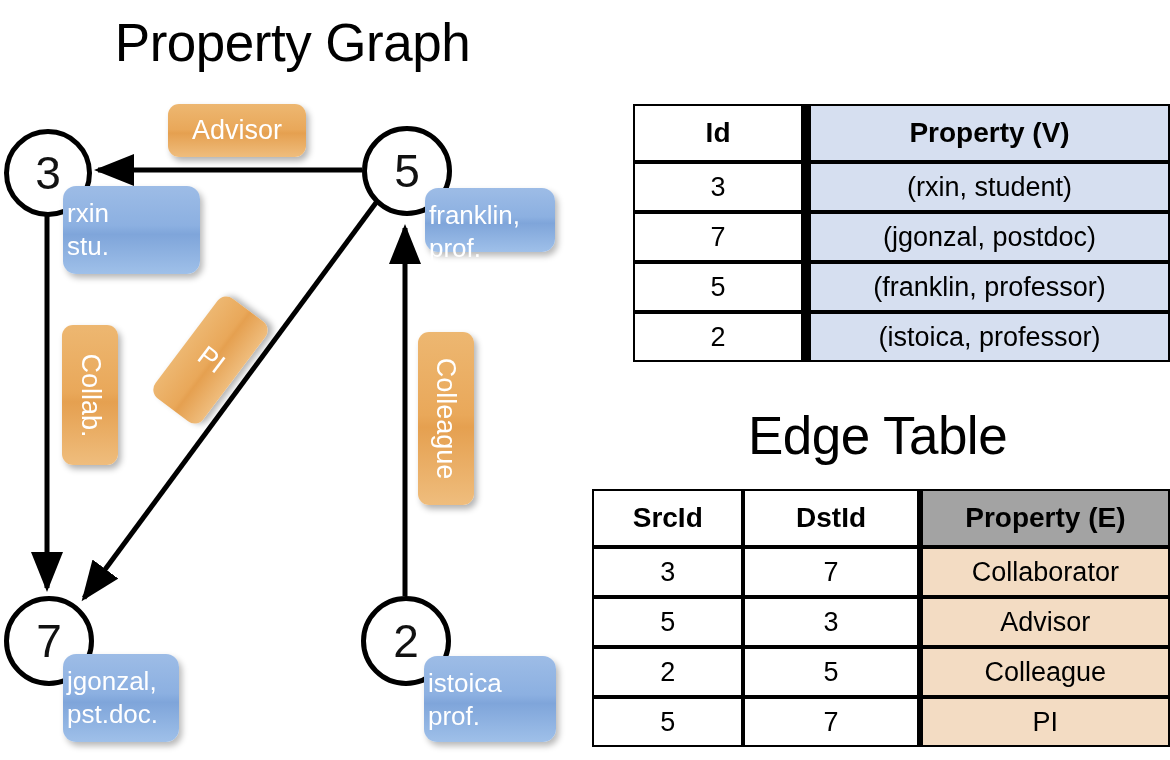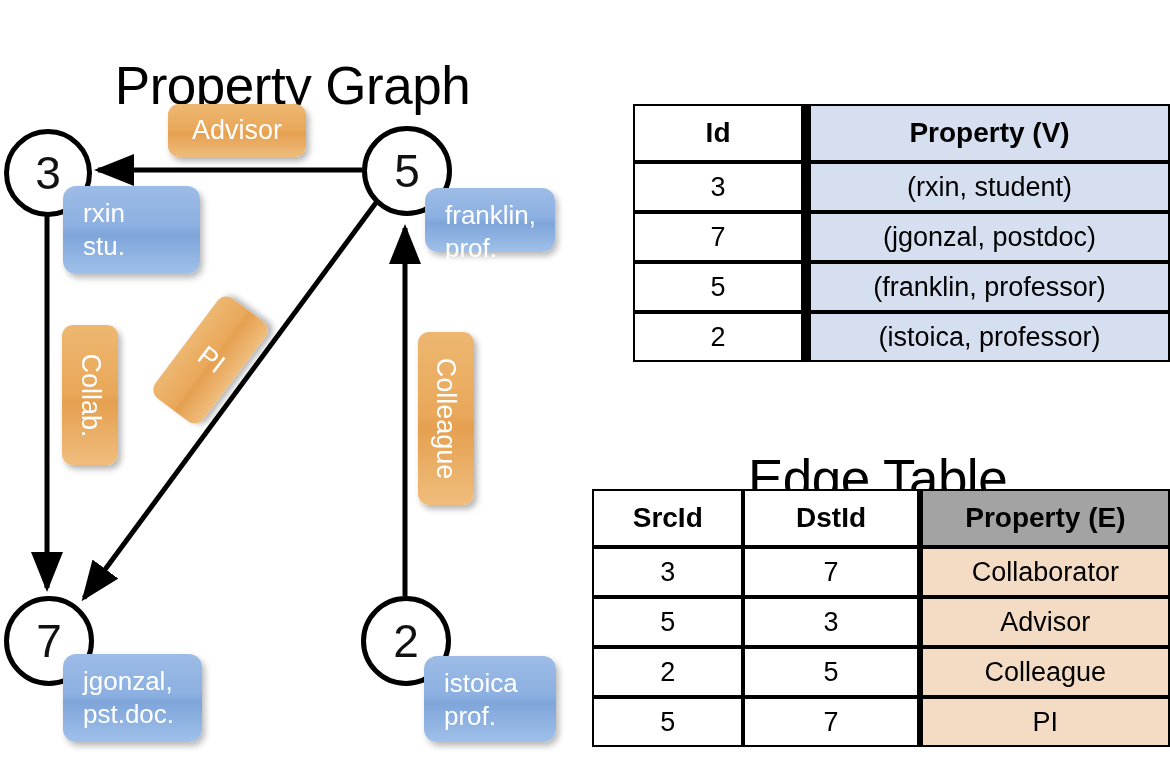--- a/index.html
+++ b/index.html
@@ -12,21 +12,20 @@
   }
   .stage{position:absolute;left:0;top:0;width:1170px;height:760px;}
 
   
   .title{
     position:absolute;
     font-weight:400;
     color:#000;
     white-space:nowrap;
     letter-spacing:-0.5px;
-    margin-top:43px;
   }
   #title-property-graph{left:0;top:12px;width:585px;text-align:center;font-size:53px;}
   #title-vertex-table{left:585px;top:10px;width:585px;text-align:center;font-size:53px;}
   #title-edge-table{left:585px;top:405px;width:585px;text-align:center;font-size:53px;}
 
   
   #graph-edges{position:absolute;left:0;top:0;width:585px;height:760px;}
 
   
   .vertex-circle{
@@ -43,21 +42,21 @@
 
   
   .prop-box{
     position:absolute;
     border-radius:13px;
     background:linear-gradient(to bottom,#9dbce6 0%,#8cb0e1 45%,#7fa5da 55%,#9fc0e9 100%);
     box-shadow:3px 4px 6px rgba(0,0,0,0.28);
     color:#ffffff;
     font-size:26px;
     line-height:1.25;
-    padding:11px 0 0 20px;
+    padding:11px 0 0 4px;
     box-sizing:border-box;
     z-index:4;
   }
   .prop-box .ln{display:block;}
 
   
   .edge-label{
     position:absolute;
     border-radius:11px;
     background:linear-gradient(to bottom,#edb771 0%,#e9a85a 48%,#e5a050 55%,#efbd7d 100%);
@@ -139,21 +138,21 @@
   </div>
 
   <div class="prop-box" style="left:63px;top:186px;width:137px;height:88px;">
     <span class="ln">rxin</span>
     <span class="ln">stu.</span>
   </div>
   <div class="prop-box" style="left:425px;top:188px;width:130px;height:64px;">
     <span class="ln">franklin,</span>
     <span class="ln">prof.</span>
   </div>
-  <div class="prop-box" style="left:63px;top:654px;width:139px;height:88px;">
+  <div class="prop-box" style="left:63px;top:654px;width:116px;height:88px;">
     <span class="ln">jgonzal,</span>
     <span class="ln">pst.doc.</span>
   </div>
   <div class="prop-box" style="left:424px;top:656px;width:132px;height:86px;">
     <span class="ln">istoica</span>
     <span class="ln">prof.</span>
   </div>
 
   <div class="edge-label" style="left:168px;top:104px;width:138px;height:53px;">
     <span>Advisor</span>

